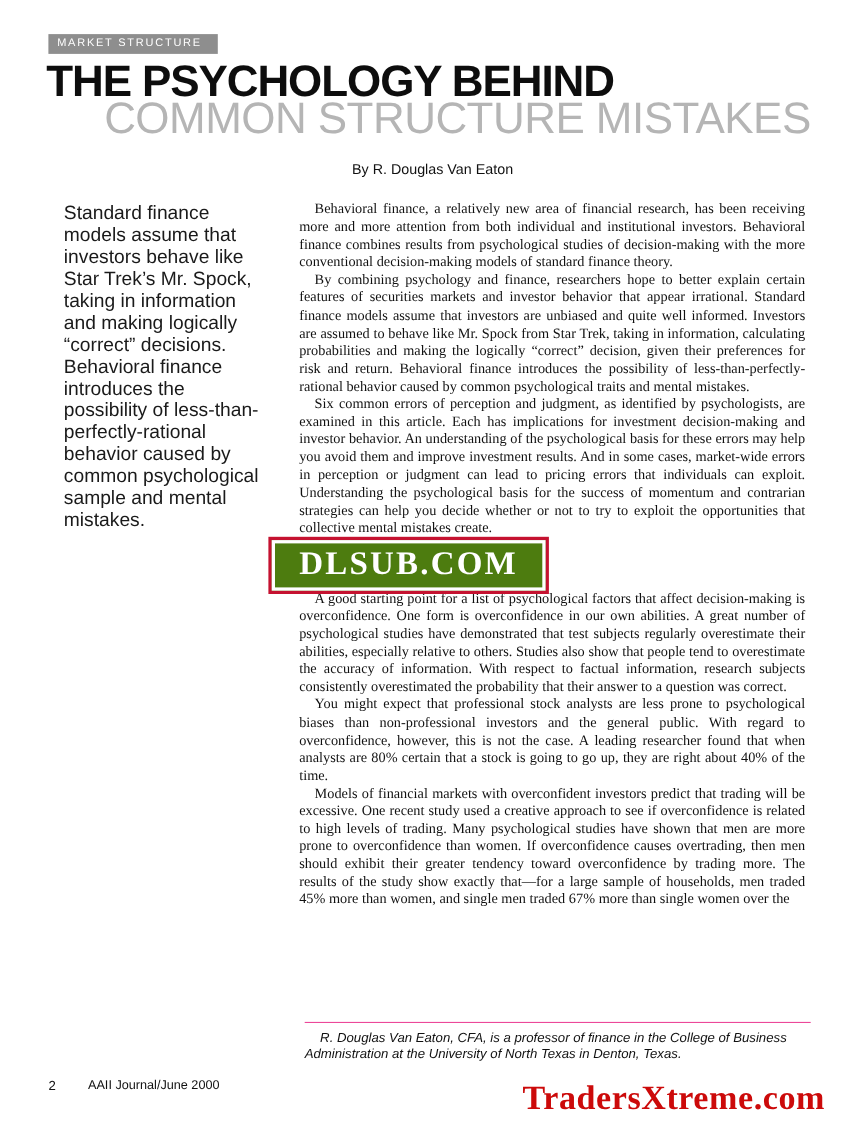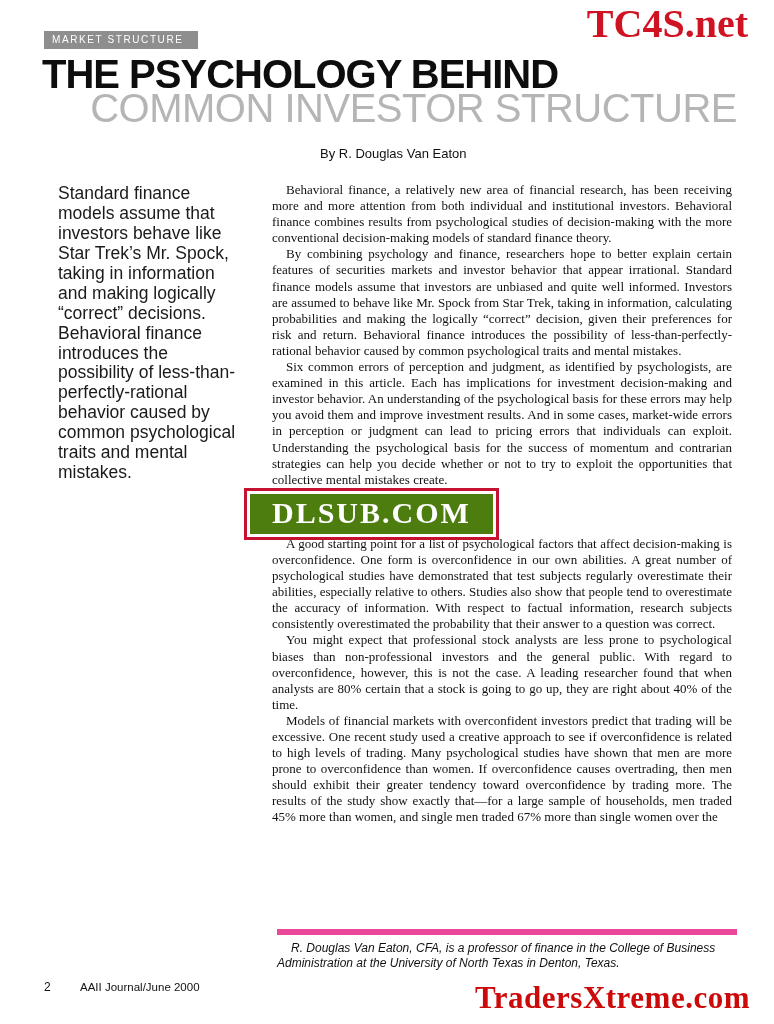--- a/index.html
+++ b/index.html
@@ -61,21 +61,21 @@
   .wm-mid {
     position:absolute; left:247px; top:491px;
     background:#4d7c0f; color:#ffffff;
     border:3px solid #ffffff; box-shadow:0 0 0 3px #c51230;
     font-family:"Liberation Serif", serif; font-weight:bold;
     font-size:30px; letter-spacing:2px; padding:2px 22px 4px 22px;
   }
 
   .footnote {
     position:absolute; left:277px; top:929px; width:460px;
-    border-top:6px solid #ec4899; padding-top:6px;
+    border-top:1px solid #ec4899; padding-top:6px;
     font-family:"Liberation Sans", sans-serif; font-style:italic;
     font-size:12px; line-height:15px; color:#111; text-indent:14px;
   }
 
   .pagenum {
     position:absolute; left:44px; top:980px;
     font-family:"Liberation Sans", sans-serif; font-size:12px; color:#111;
   }
   .journal {
     position:absolute; left:80px; top:981px;
@@ -88,28 +88,27 @@
     font-size:31px; color:#cc0a0a; letter-spacing:0.5px;
   }
 </style>
 </head>
 <body>
 
 <div class="page">
 
   <div class="kicker">MARKET STRUCTURE</div>
 
-  <div class="wm-top">TC4S.net</div>
 
   <h1 class="title1">THE PSYCHOLOGY BEHIND</h1>
-  <h1 class="title2">COMMON INVESTOR STRUCTURE</h1>
+  <h1 class="title2">COMMON STRUCTURE MISTAKES</h1>
 
   <div class="byline">By R. Douglas Van Eaton</div>
 
-  <div class="pullquote">Standard finance models assume that investors behave like Star Trek’s Mr. Spock, taking in information and making logically “correct” decisions. Behavioral finance introduces the possibility of less-than-perfectly-rational behavior caused by common psychological traits and mental mistakes.</div>
+  <div class="pullquote">Standard finance models assume that investors behave like Star Trek’s Mr. Spock, taking in information and making logically “correct” decisions. Behavioral finance introduces the possibility of less-than-perfectly-rational behavior caused by common psychological sample and mental mistakes.</div>
 
   <div class="maincol">
     <p>Behavioral finance, a relatively new area of financial research, has been receiving more and more attention from both individual and institutional investors. Behavioral finance combines results from psychological studies of decision-making with the more conventional decision-making models of standard finance theory.</p>
     <p>By combining psychology and finance, researchers hope to better explain certain features of securities markets and investor behavior that appear irrational. Standard finance models assume that investors are unbiased and quite well informed. Investors are assumed to behave like Mr. Spock from Star Trek, taking in information, calculating probabilities and making the logically “correct” decision, given their preferences for risk and return. Behavioral finance introduces the possibility of less-than-perfectly-rational behavior caused by common psychological traits and mental mistakes.</p>
     <p>Six common errors of perception and judgment, as identified by psychologists, are examined in this article. Each has implications for investment decision-making and investor behavior. An understanding of the psychological basis for these errors may help you avoid them and improve investment results. And in some cases, market-wide errors in perception or judgment can lead to pricing errors that individuals can exploit. Understanding the psychological basis for the success of momentum and contrarian strategies can help you decide whether or not to try to exploit the opportunities that collective mental mistakes create.</p>
 
     <h2 class="sechead">OVERCONFIDENCE</h2>
 
     <p>A good starting point for a list of psychological factors that affect decision-making is overconfidence. One form is overconfidence in our own abilities. A great number of psychological studies have demonstrated that test subjects regularly overestimate their abilities, especially relative to others. Studies also show that people tend to overestimate the accuracy of information. With respect to factual information, research subjects consistently overestimated the probability that their answer to a question was correct.</p>
     <p>You might expect that professional stock analysts are less prone to psychological biases than non-professional investors and the general public. With regard to overconfidence, however, this is not the case. A leading researcher found that when analysts are 80% certain that a stock is going to go up, they are right about 40% of the time.</p>

